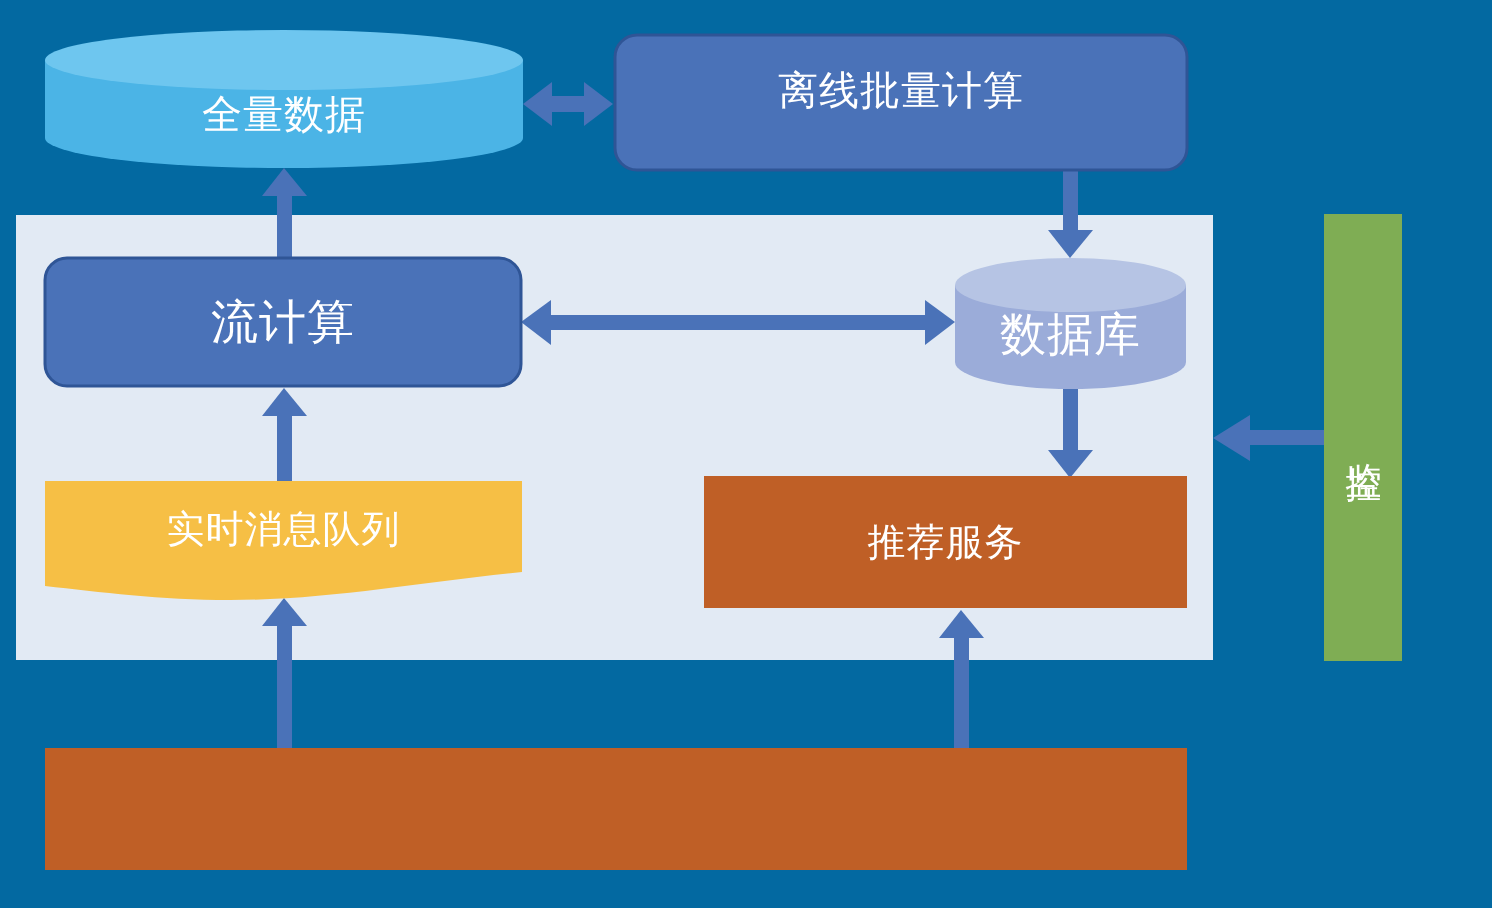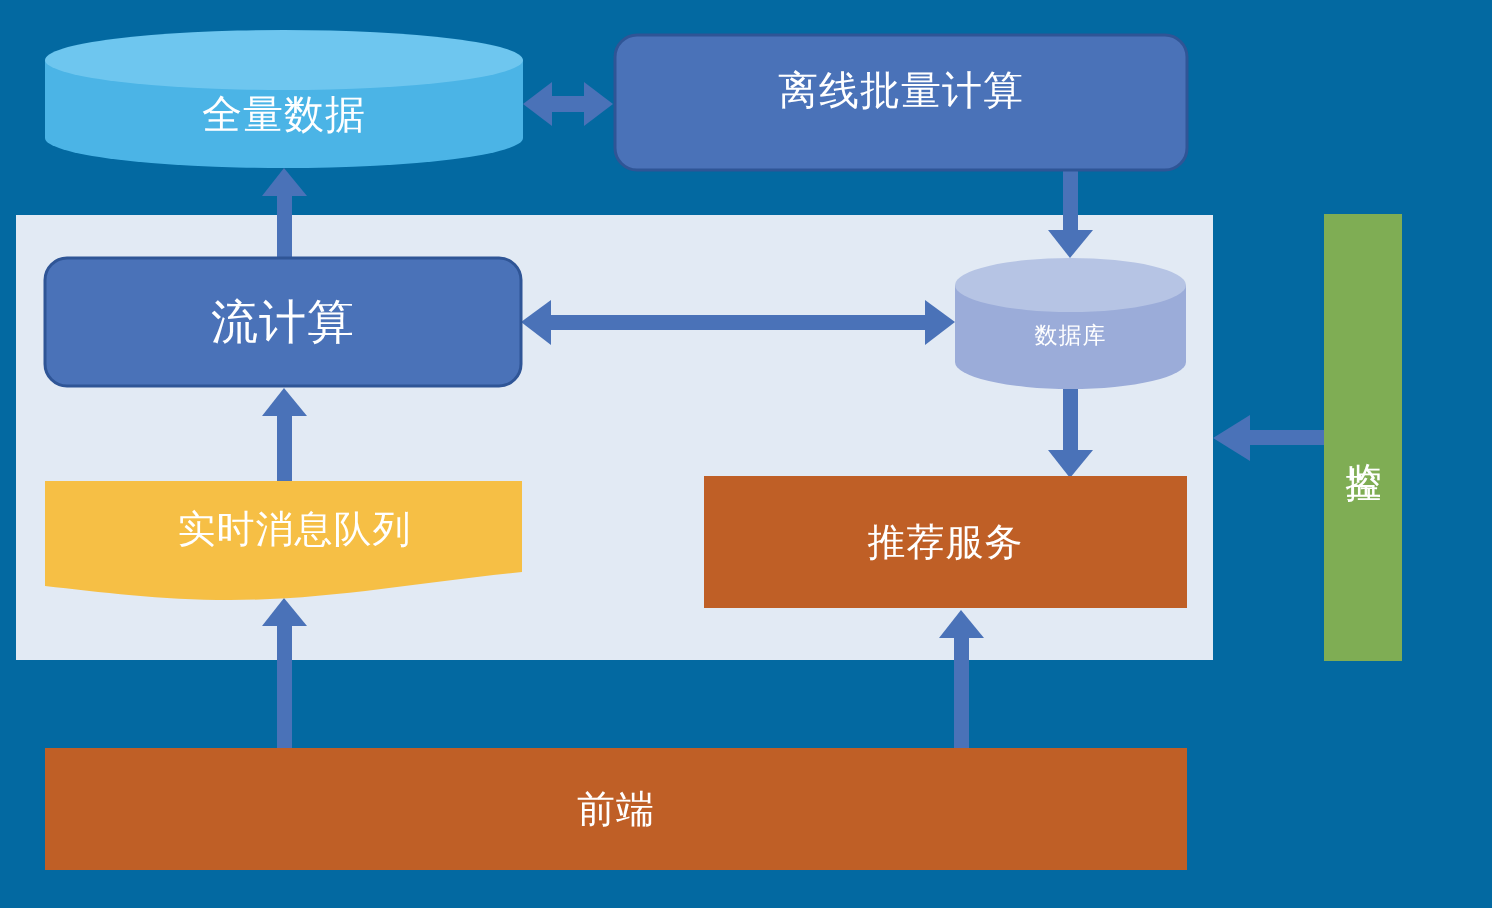--- a/index.html
+++ b/index.html
@@ -133,23 +133,22 @@
     </g>
 
   </svg>
 
   <div class="node-label" style="left:45px; top:60px; width:478px; height:108px; font-size:40px;">全量数据</div>
 
   <div class="node-label" style="left:615px; top:23px; width:572px; height:135px; font-size:40px;text-align:center;">离线批量计算</div>
 
   <div class="node-label" style="left:45px; top:258px; width:476px; height:128px; font-size:47px;">流计算</div>
 
-  <div class="node-label" style="left:955px; top:285px; width:231px; height:100px; font-size:23px;">数据库</div>
+  <div class="node-label" style="left:955px; top:285px; width:231px; height:100px; font-size:46px;">数据库</div>
 
-  <div class="node-label" style="left:45px; top:481px; width:477px; height:97px; font-size:38px;margin-left:11px;">实时消息队列</div>
+  <div class="node-label" style="left:45px; top:481px; width:477px; height:97px; font-size:38px;">实时消息队列</div>
 
   <div class="node-label" style="left:704px; top:476px; width:483px; height:132px; font-size:38px;border-radius:8px;">推荐服务</div>
 
   <div class="node-label vertical-label" style="left:1324px; top:214px; width:78px; height:447px; font-size:36px;">监控</div>
 
-  <div class="node-label" style="left:45px; top:748px; width:1142px; height:122px; font-size:38px;">前端</div>
 
 </div>
 
 </body></html>

